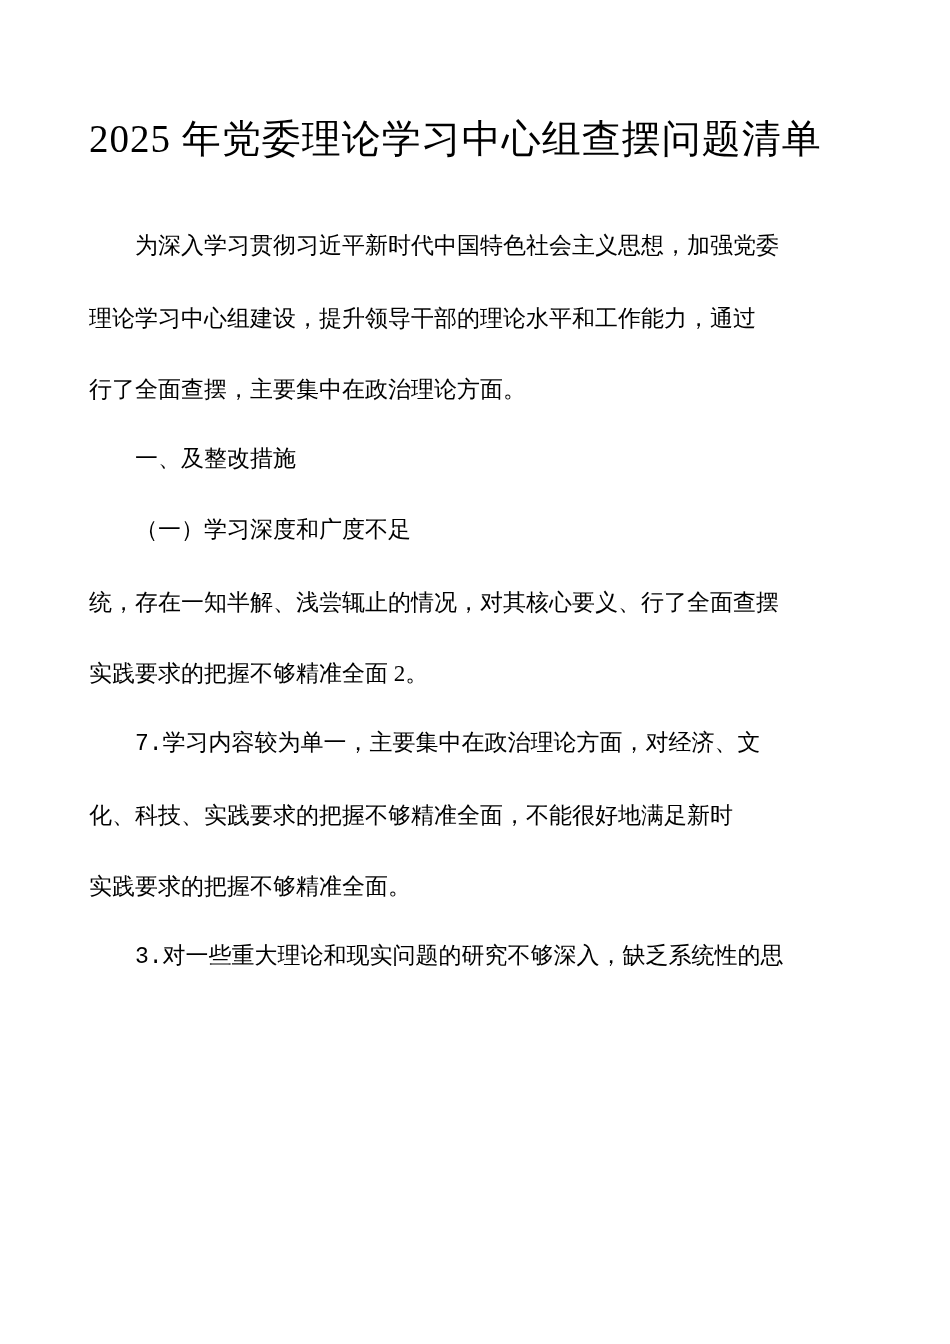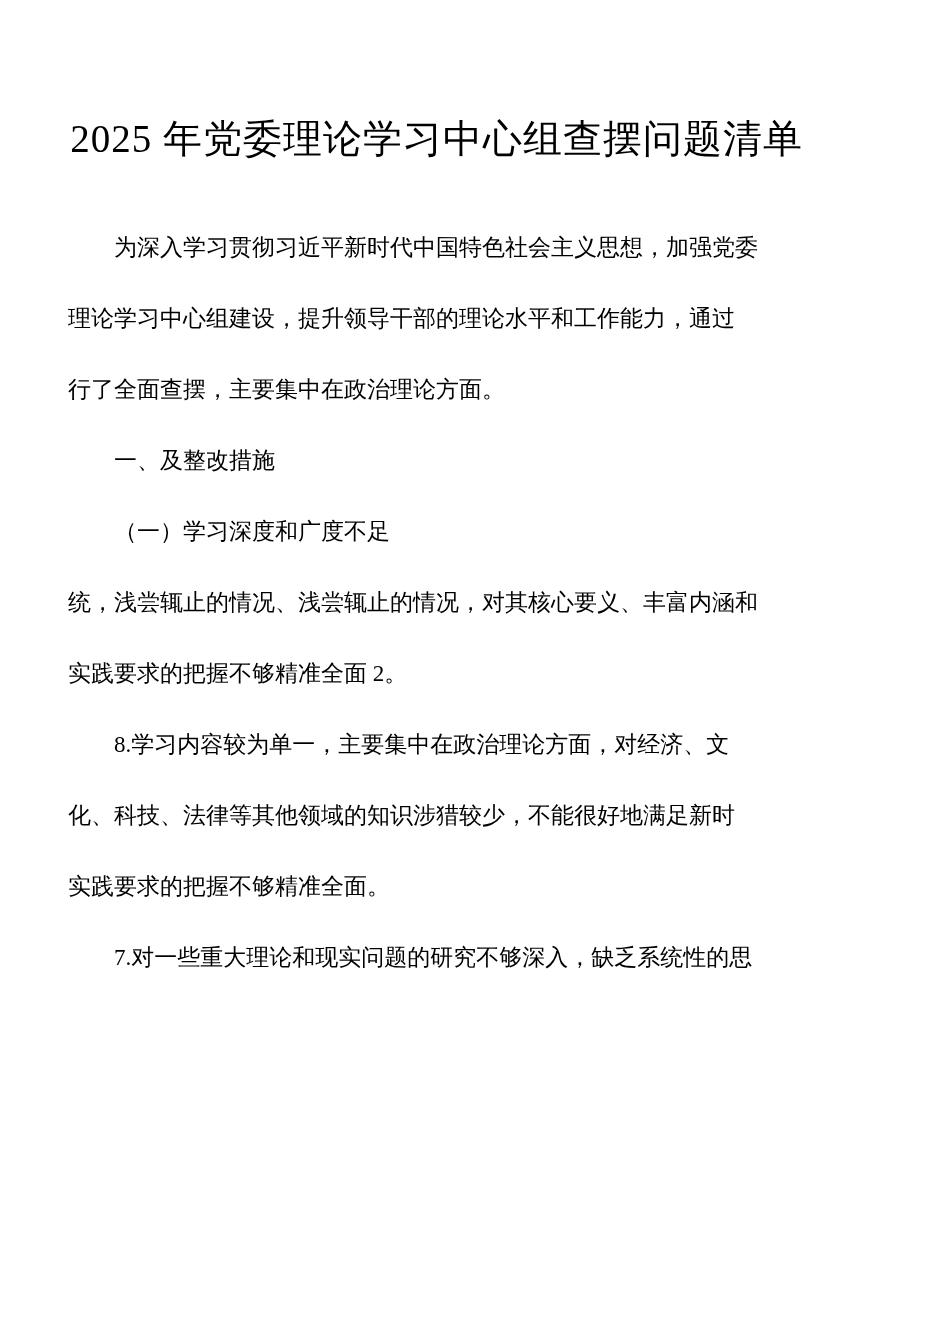--- a/index.html
+++ b/index.html
@@ -11,21 +11,21 @@
     position: relative;
     width: 950px;
     height: 1344px;
     background: #ffffff;
     color: #000000;
     font-family: "Liberation Serif", "DejaVu Serif", serif;
     overflow: hidden;
     margin: 0 auto;
   }
   .content {
-    padding: 112px 145px 0 68px; 
+    padding: 112px 145px 0 89px; 
   }
   .doc-title {
     font-size: 39px;
     line-height: 54px;
     text-align: center;
     letter-spacing: 1px;
     font-weight: 400;
   }
   .doc-title .tline {
     white-space: nowrap;
@@ -36,20 +36,21 @@
   .para {
     margin: 0;
   }
   .line {
     font-size: 23px;
     line-height: 71px;
     white-space: nowrap;
   }
   .line.first {
     text-indent: 46px; 
+    font-family: Liberation Mono, monospace;
   }
 </style>
 </head>
 <body>
 
 <div class="page">
   <div class="content">
 
     <div class="doc-title">
       <div class="tline">2025 年党委理论学习中心组查摆问题清单</div>
@@ -61,27 +62,27 @@
           <div class="line">理论学习中心组建设，提升领导干部的理论水平和工作能力，通过</div>
           <div class="line">行了全面查摆，主要集中在政治理论方面。</div>
         </div>
         <div class="para">
           <div class="line first">一、及整改措施</div>
         </div>
         <div class="para">
           <div class="line first">（一）学习深度和广度不足</div>
         </div>
         <div class="para">
-          <div class="line">统，浅尝辄止的情况、浅尝辄止的情况，对其核心要义、丰富内涵和</div>
+          <div class="line">统，存在一知半解、浅尝辄止的情况，对其核心要义、行了全面查摆</div>
           <div class="line">实践要求的把握不够精准全面 2。</div>
         </div>
         <div class="para">
-          <div class="line first">8.学习内容较为单一，主要集中在政治理论方面，对经济、文</div>
-          <div class="line">化、科技、法律等其他领域的知识涉猎较少，不能很好地满足新时</div>
+          <div class="line first">7.学习内容较为单一，主要集中在政治理论方面，对经济、文</div>
+          <div class="line">化、科技、实践要求的把握不够精准全面，不能很好地满足新时</div>
           <div class="line">实践要求的把握不够精准全面。</div>
         </div>
         <div class="para">
-          <div class="line first">7.对一些重大理论和现实问题的研究不够深入，缺乏系统性的思</div>
+          <div class="line first">3.对一些重大理论和现实问题的研究不够深入，缺乏系统性的思</div>
         </div>
       </div>
 
   </div>
 </div>
 
 </body></html>

